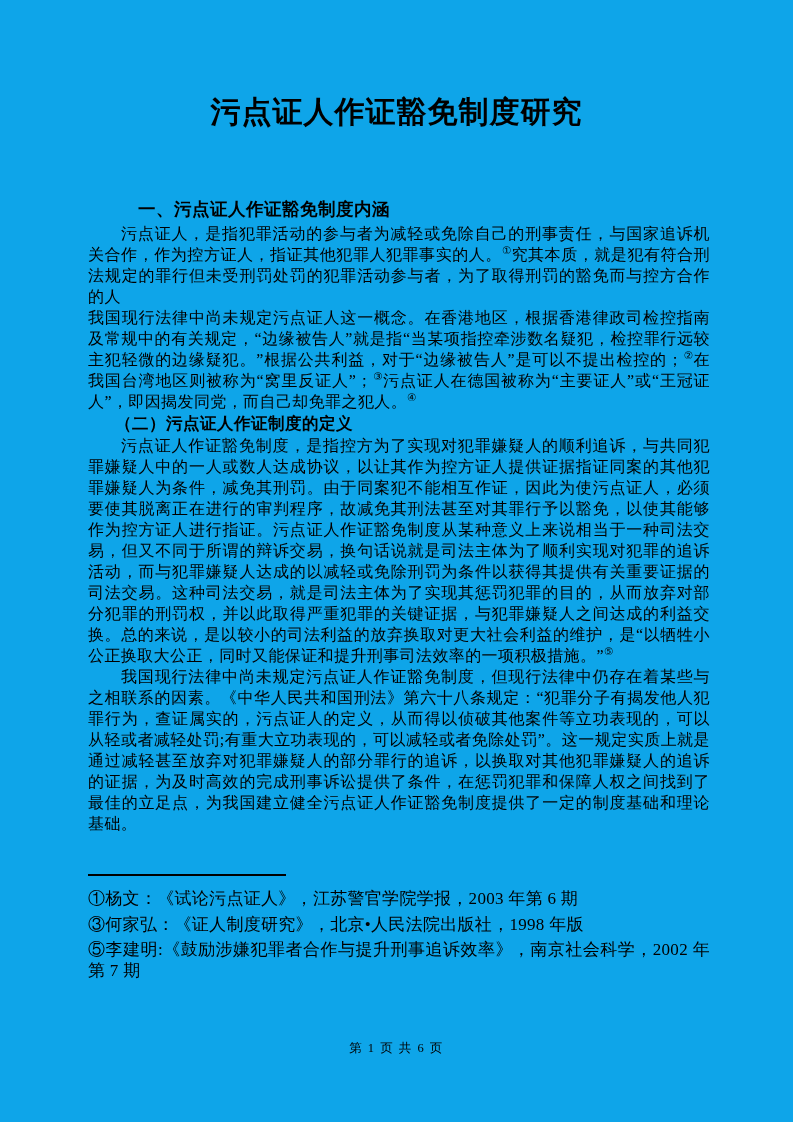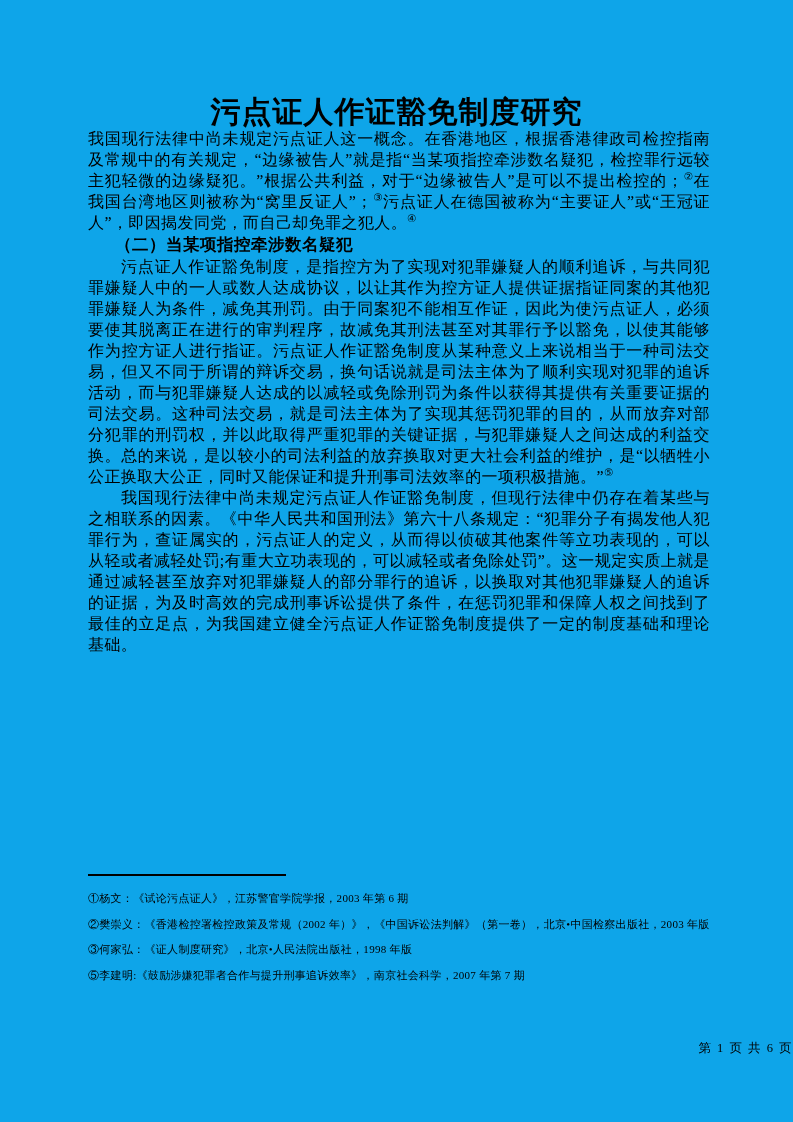--- a/index.html
+++ b/index.html
@@ -56,58 +56,59 @@
     font-size: 10.5px;
     line-height: 0;
     vertical-align: super;
     letter-spacing: 0;
   }
   .footnotes {
     position: absolute;
     top: 874px;
     left: 88px;
     width: 622px;
-    font-size: 11px;
+    font-size: 17px;
     line-height: 21px;
     letter-spacing: 0.3px;
   }
   .fn-divider {
     width: 198px;
     height: 0;
     border-top: 2px solid #000000;
     margin: 0 0 12px 0;
   }
   .fn-item { margin: 0 0 4.5px 0; text-align: justify; }
   .page-footer {
     position: absolute;
     top: 1040px;
     left: 0;
     width: 100%;
-    text-align: right;
+    text-align: center;
     font-size: 12.5px;
     letter-spacing: 1.5px;
   }
 </style>
 </head>
 <body>
 
 <div class="page">
 
   <h1 class="doc-title">污点证人作证豁免制度研究</h1>
 
   <div class="content body-text">
+    <h2 class="h2">一、污点证人作证豁免制度内涵</h2>
+    <p class="indent"><span>污点证人，是指犯罪活动的参与者为减轻或免除自己的刑事责任，与国家追诉机关合作，作为控方证人，指证其他犯罪人犯罪事实的人。</span><sup>①</sup><span>究其本质，就是犯有符合刑法规定的罪行但未受刑罚处罚的犯罪活动参与者，为了取得刑罚的豁免而与控方合作的人</span></p>
     <p><span>我国现行法律中尚未规定污点证人这一概念。在香港地区，根据香港律政司检控指南及常规中的有关规定，“边缘被告人”就是指“当某项指控牵涉数名疑犯，检控罪行远较主犯轻微的边缘疑犯。”根据公共利益，对于“边缘被告人”是可以不提出检控的；</span><sup>②</sup><span>在我国台湾地区则被称为“窝里反证人”；</span><sup>③</sup><span>污点证人在德国被称为“主要证人”或“王冠证人”，即因揭发同党，而自己却免罪之犯人。</span><sup>④</sup></p>
-    <h3 class="h3">（二）当某项指控牵涉数名疑犯</h3>
+    <h3 class="h3">（二）污点证人作证制度的定义</h3>
     <p class="indent"><span>污点证人作证豁免制度，是指控方为了实现对犯罪嫌疑人的顺利追诉，与共同犯罪嫌疑人中的一人或数人达成协议，以让其作为控方证人提供证据指证同案的其他犯罪嫌疑人为条件，减免其刑罚。由于同案犯不能相互作证，因此为使污点证人，必须要使其脱离正在进行的审判程序，故减免其刑法甚至对其罪行予以豁免，以使其能够作为控方证人进行指证。污点证人作证豁免制度从某种意义上来说相当于一种司法交易，但又不同于所谓的辩诉交易，换句话说就是司法主体为了顺利实现对犯罪的追诉活动，而与犯罪嫌疑人达成的以减轻或免除刑罚为条件以获得其提供有关重要证据的司法交易。这种司法交易，就是司法主体为了实现其惩罚犯罪的目的，从而放弃对部分犯罪的刑罚权，并以此取得严重犯罪的关键证据，与犯罪嫌疑人之间达成的利益交换。总的来说，是以较小的司法利益的放弃换取对更大社会利益的维护，是“以牺牲小公正换取大公正，同时又能保证和提升刑事司法效率的一项积极措施。”</span><sup>⑤</sup></p>
     <p class="indent"><span>我国现行法律中尚未规定污点证人作证豁免制度，但现行法律中仍存在着某些与之相联系的因素。《中华人民共和国刑法》第六十八条规定：“犯罪分子有揭发他人犯罪行为，查证属实的，污点证人的定义，从而得以侦破其他案件等立功表现的，可以从轻或者减轻处罚;有重大立功表现的，可以减轻或者免除处罚”。这一规定实质上就是通过减轻甚至放弃对犯罪嫌疑人的部分罪行的追诉，以换取对其他犯罪嫌疑人的追诉的证据，为及时高效的完成刑事诉讼提供了条件，在惩罚犯罪和保障人权之间找到了最佳的立足点，为我国建立健全污点证人作证豁免制度提供了一定的制度基础和理论基础。</span></p>
   </div>
 
   <div class="footnotes">
     <div class="fn-divider"></div>
     <div class="fn-item">①杨文：《试论污点证人》，江苏警官学院学报，2003 年第 6 期</div>
-    <div class="fn-item">②樊崇义：《香港检控署检控政策及常规（2002 年）》，《中国诉讼法判解》（第一卷），北京•中国检察出版社，2003 年版</div>
     <div class="fn-item">③何家弘：《证人制度研究》，北京•人民法院出版社，1998 年版</div>
-    <div class="fn-item">⑤李建明:《鼓励涉嫌犯罪者合作与提升刑事追诉效率》，南京社会科学，2007 年第 7 期</div>
+    <div class="fn-item">⑤李建明:《鼓励涉嫌犯罪者合作与提升刑事追诉效率》，南京社会科学，2002 年第 7 期</div>
   </div>
 
   <div class="page-footer">第 1 页 共 6 页</div>
 
 </div>
 
 </body></html>

